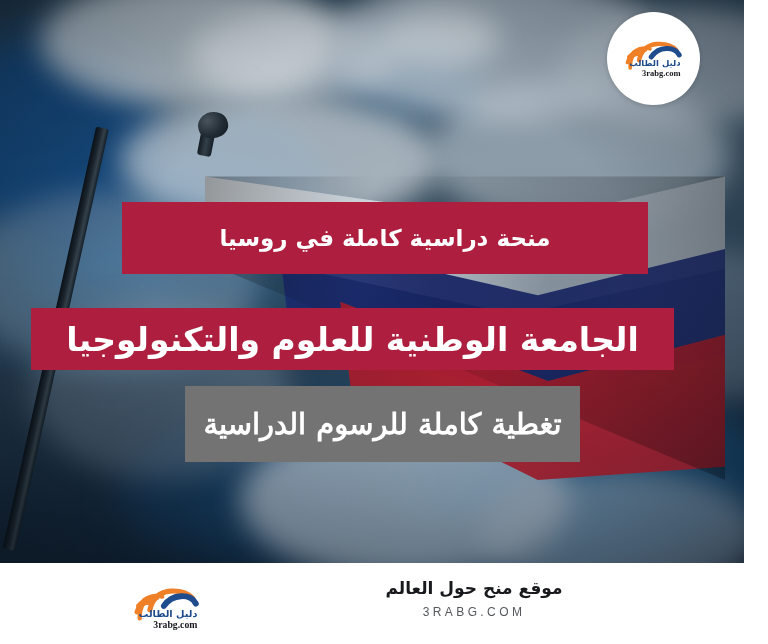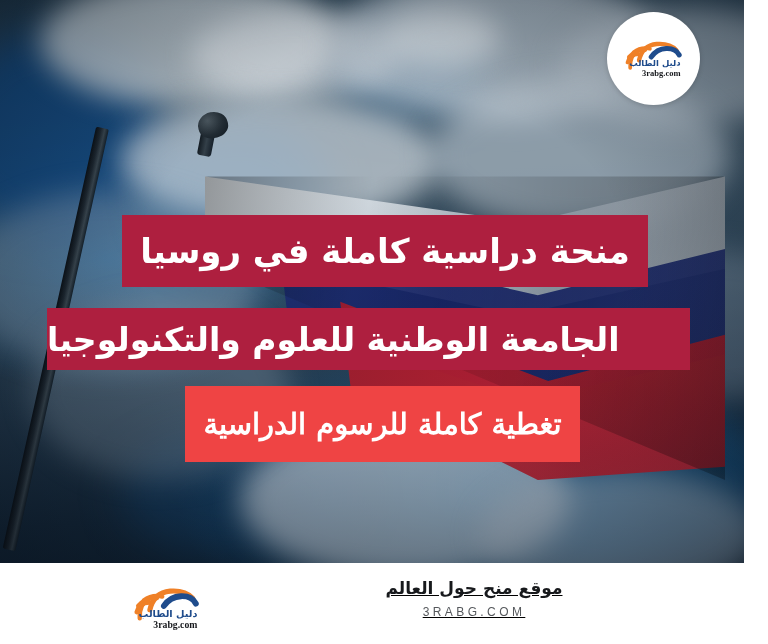--- a/index.html
+++ b/index.html
@@ -99,54 +99,52 @@
     box-shadow:0 1px 5px rgba(0,0,0,.18);
   }
   .logo-badge .logo-mark { width:68px; height:48px; }
 
   
   .banner {
     position:absolute; display:flex; align-items:center; justify-content:center;
     direction:rtl; color:#ffffff; text-align:center; white-space:nowrap;
   }
   .banner-1 {
-    left:122px; top:215px; width:526px; height:72px;
+    left:122px; top:202px; width:526px; height:72px;
     background:#ae1f3f;
-    font-size:34px; font-weight:700; letter-spacing:0px;
+    font-size:23px; font-weight:700; letter-spacing:0px;
     font-family:"DejaVu Sans","Liberation Sans",sans-serif;
   }
   .banner-2 {
-    left:47px; top:308px; width:643px; height:62px;
+    left:31px; top:308px; width:643px; height:62px;
     background:#ae1f3f;
     font-size:33px; font-weight:700;
     font-family:"DejaVu Sans","Liberation Sans",sans-serif;
-    justify-content:flex-end;
   }
   .banner-3 {
     left:185px; top:386px; width:395px; height:76px;
-    background:#ef4444;
+    background:#737373;
     font-size:29px; font-weight:700;
     font-family:"DejaVu Serif","Liberation Serif",serif;
   }
   .banner-1 span, .banner-2 span, .banner-3 span { display:block; }
 
   
   .footer {
     position:absolute; left:0; top:563px; width:768px; height:81px;
     background:#ffffff;
     display:flex; align-items:center;
   }
   .footer-logo {
     position:absolute; left:128px; top:581px; width:78px; height:52px;
   }
   .footer-text {
     position:absolute; left:0; top:578px; width:768px;
     display:flex; flex-direction:column; align-items:center;
     padding-left:180px;
-    text-decoration:underline;
   }
   .footer-ar {
     direction:rtl; color:#17191c; font-size:17px; font-weight:700;
     font-family:"DejaVu Sans","Liberation Sans",sans-serif;
     letter-spacing:0px;
   }
   .footer-url {
     margin-top:7px; color:#55585c; font-size:12px; font-weight:400;
     letter-spacing:3.4px; font-family:"Liberation Sans",sans-serif;
   }

